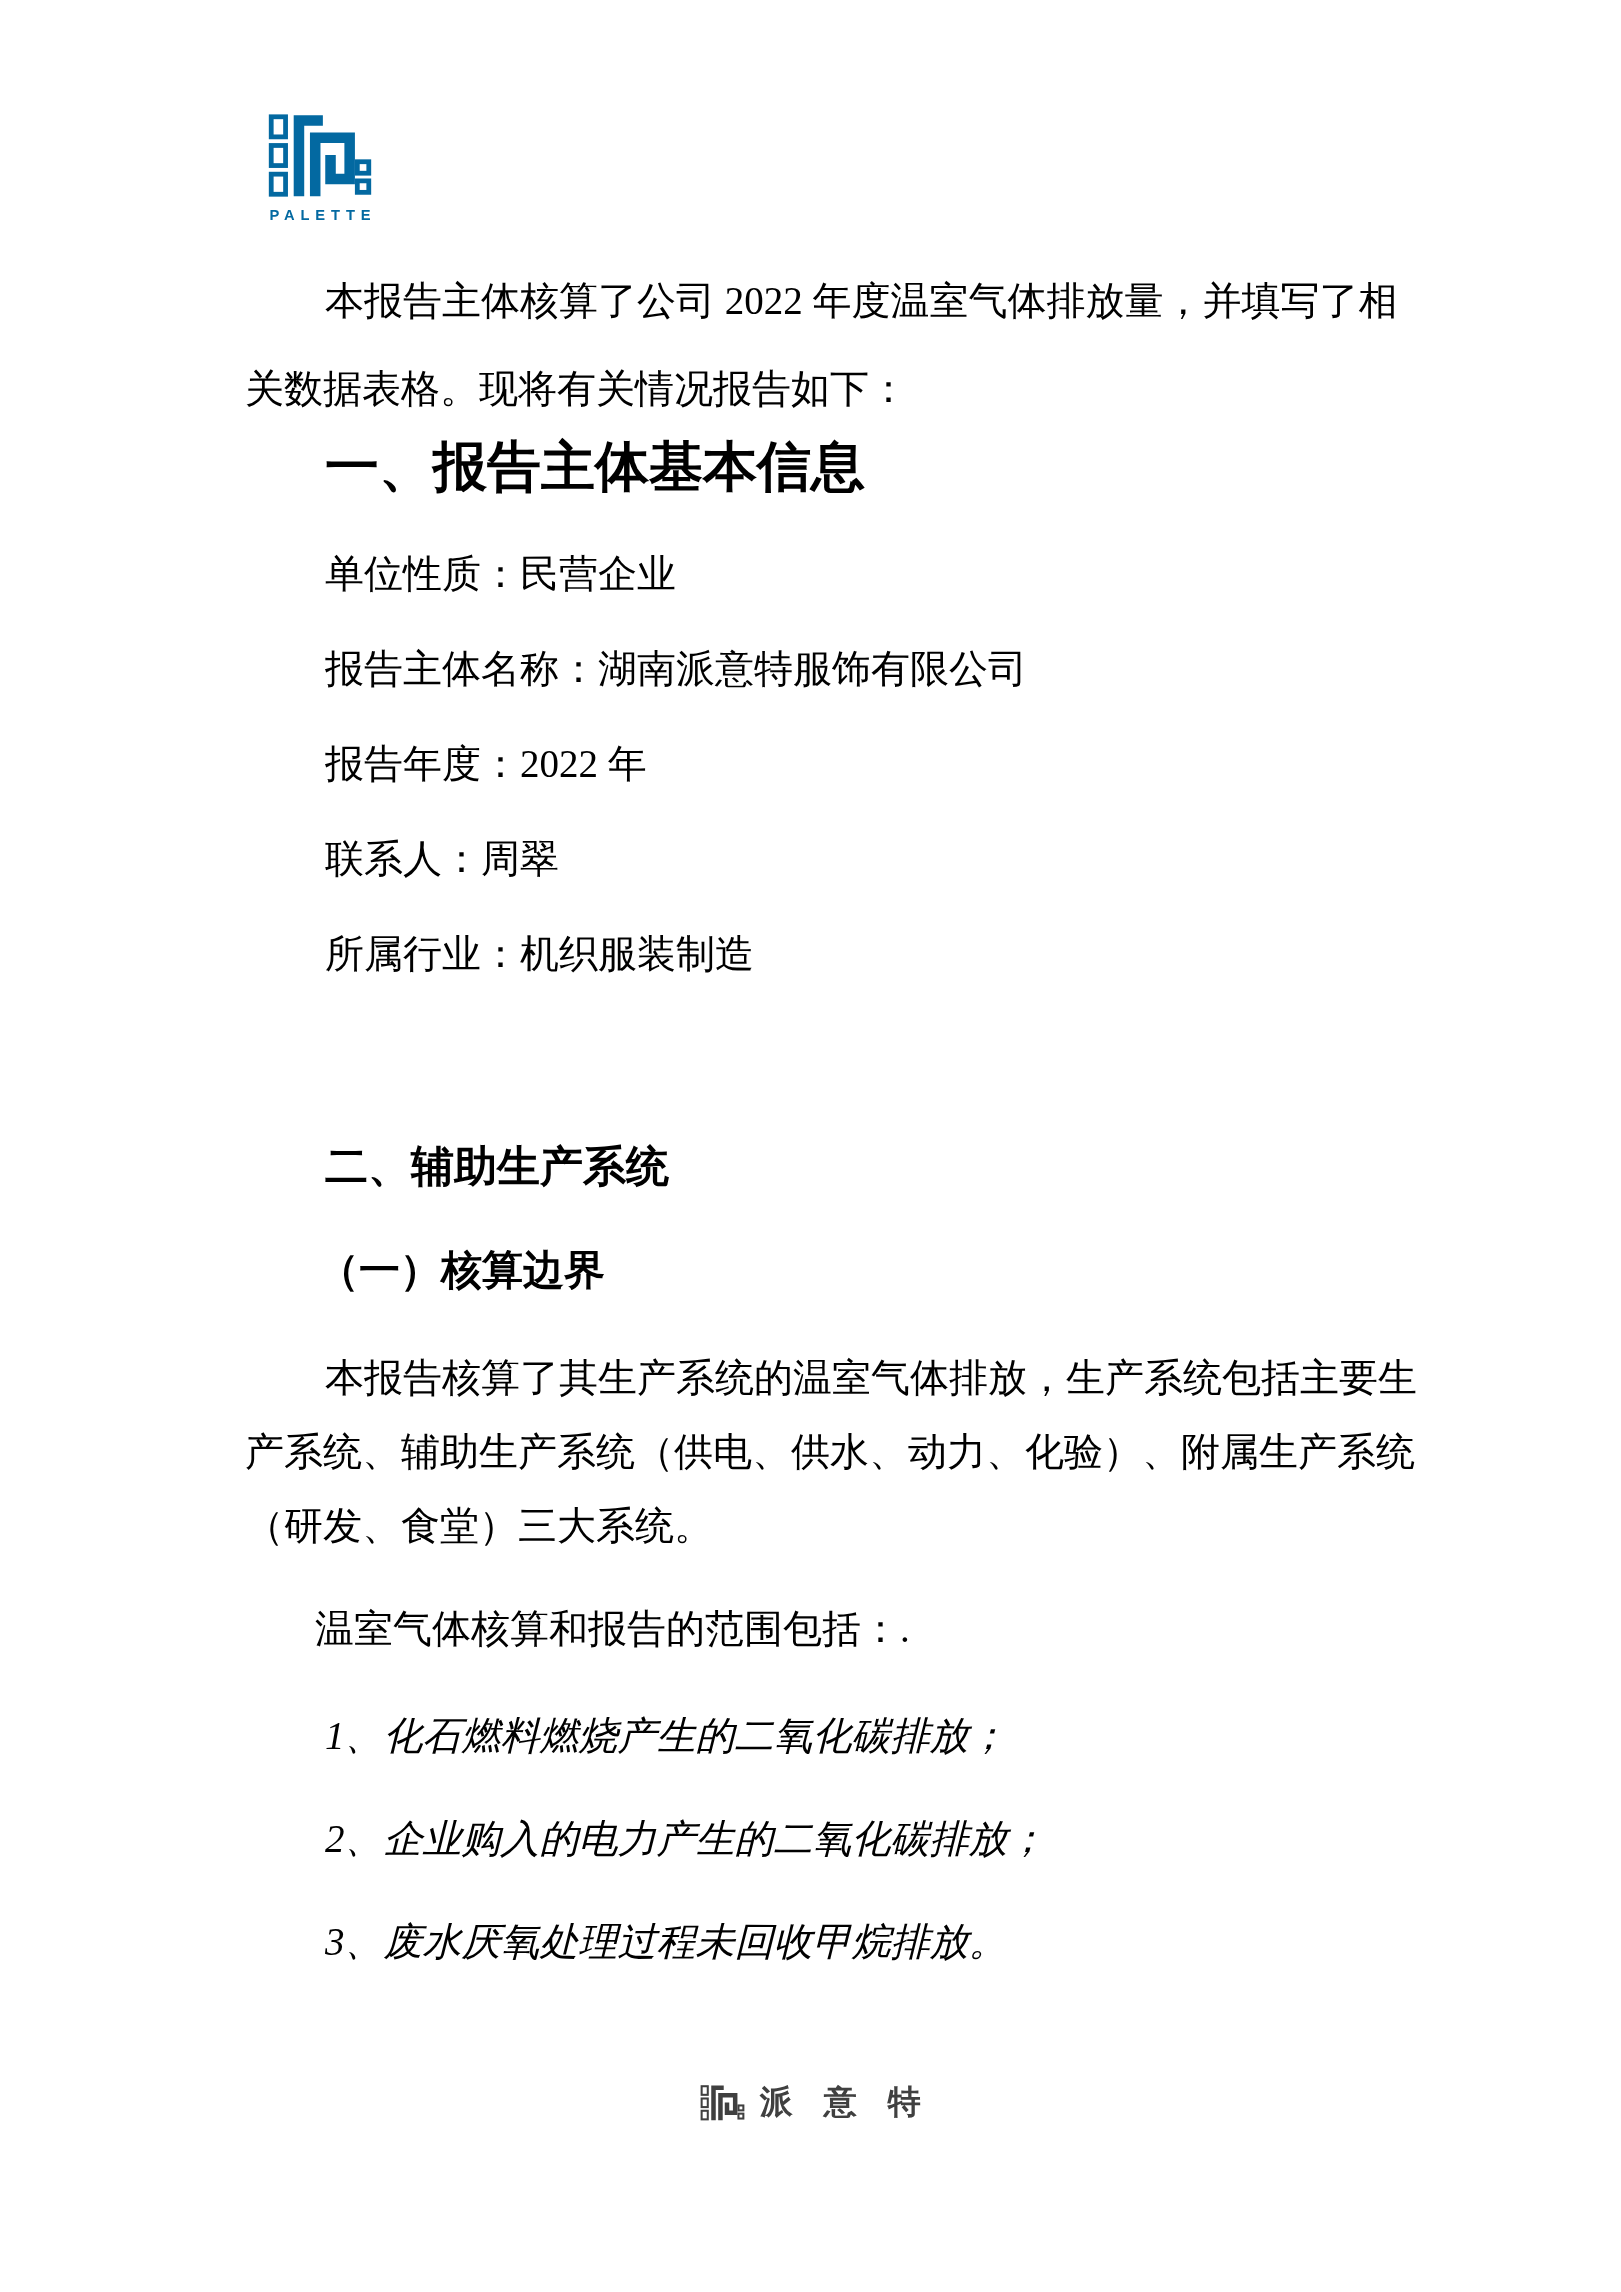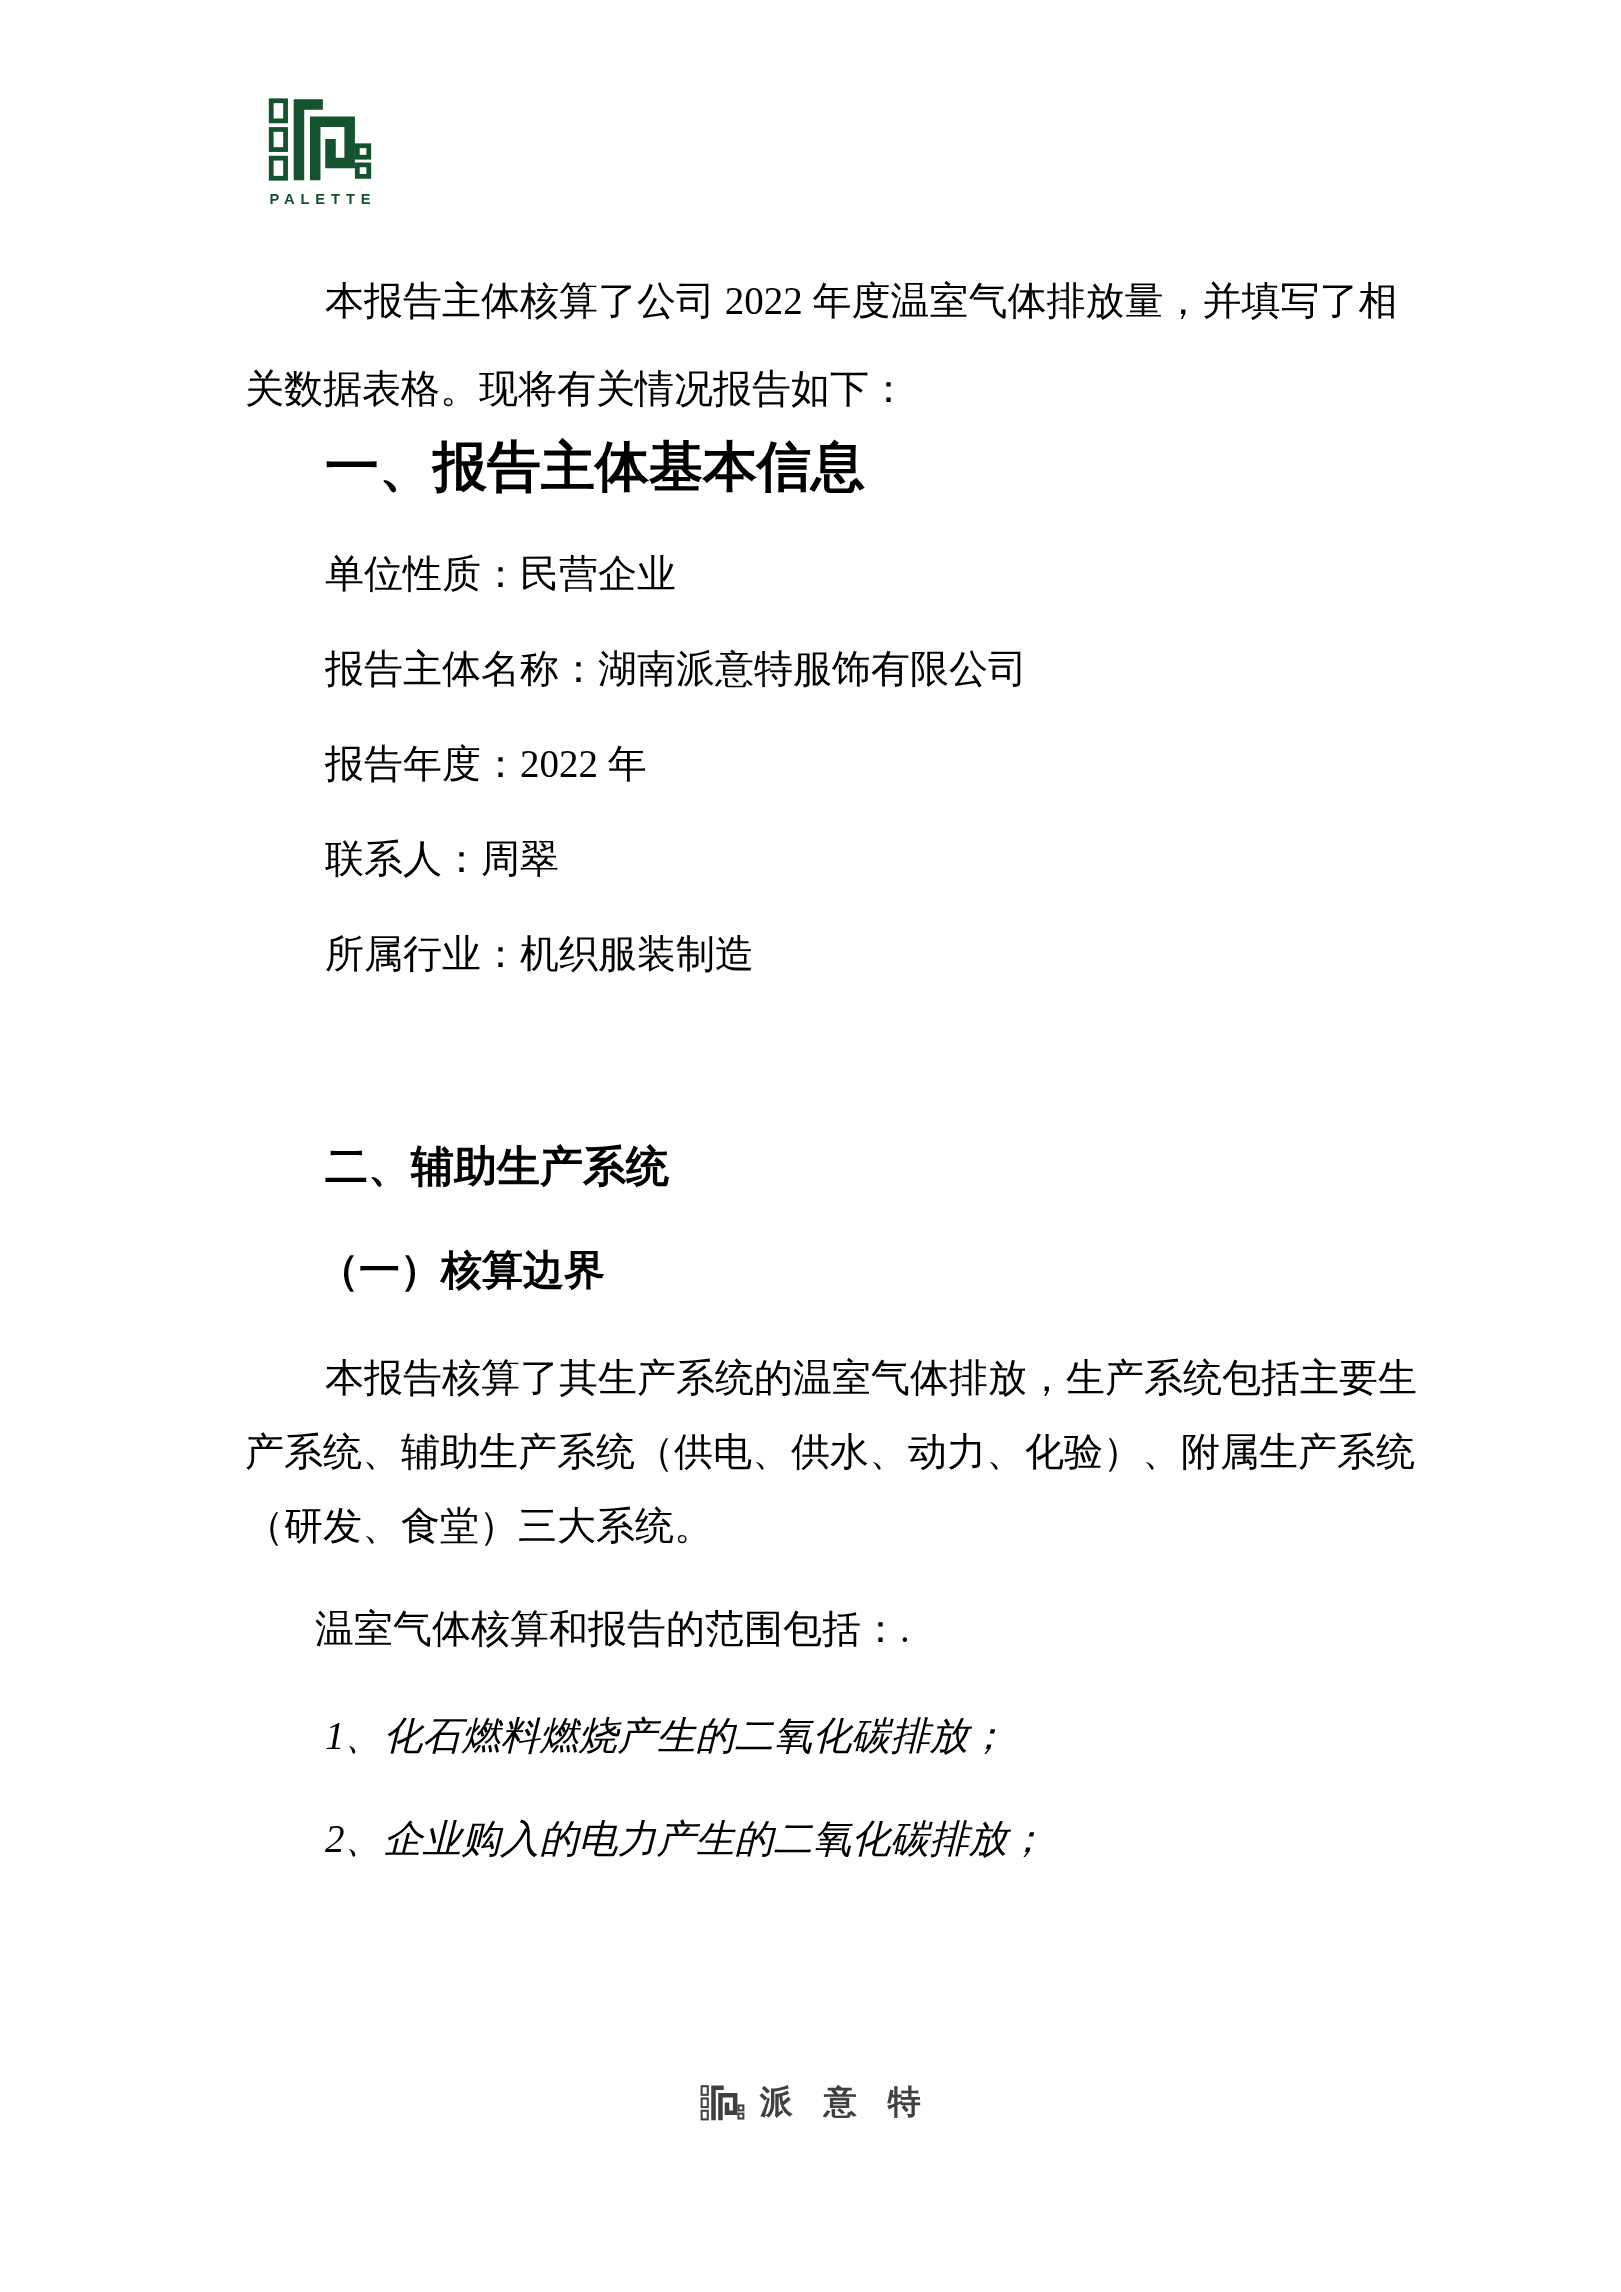--- a/index.html
+++ b/index.html
@@ -4,21 +4,21 @@
 <style>
   html,body{margin:0;padding:0;}
   body{
     width:1621px;height:2293px;background:#ffffff;position:relative;
     font-family:"Liberation Serif","DejaVu Serif",serif;color:#000;
     overflow:hidden;
   }
   .abs{position:absolute;}
 
   
-  #header-logo{left:265px;top:96px;width:110px;text-align:center;color:#14532d;}
+  #header-logo{left:265px;top:112px;width:110px;text-align:center;color:#0369a1;}
   #header-logo svg{width:106px;height:88px;display:block;margin:0 auto;}
   #header-logo .brand{
     margin-top:6.9px;font-family:"Liberation Sans","DejaVu Sans",sans-serif;
     font-size:14.7px;font-weight:600;letter-spacing:5.9px;margin-right:-5.9px;
   }
 
   
   .body-text{font-size:39px;line-height:88px;width:1171px;}
   .indent{padding-left:80px;}
 
@@ -100,20 +100,21 @@
   <div class="indent">本报告核算了其生产系统的温室气体排放，生产系统包括主要生</div>
   <div>产系统、辅助生产系统（供电、供水、动力、化验）、附属生产系统</div>
   <div>（研发、食堂）三大系统。</div>
 </div>
 
 <div class="abs" id="scope-intro">温室气体核算和报告的范围包括：.</div>
 
 <div class="abs" id="scope-items">
   <div class="scope-line">1、化石燃料燃烧产生的二氧化碳排放；</div>
   <div class="scope-line">2、企业购入的电力产生的二氧化碳排放；</div>
+  <div class="scope-line">3、废水厌氧处理过程未回收甲烷排放。</div>
 </div>
 
 <div class="abs" id="footer">
   <svg viewBox="0 0 110 92">
     <use href="#palette-mark"></use>
   </svg>
   <span class="footer-name">派意特</span>
 </div>
 
 

